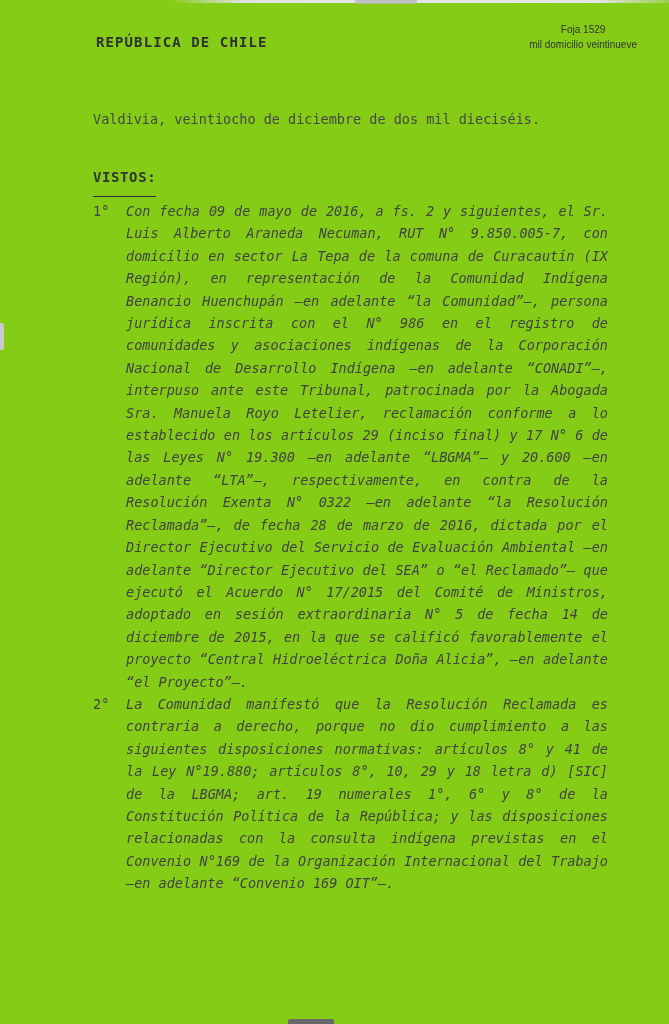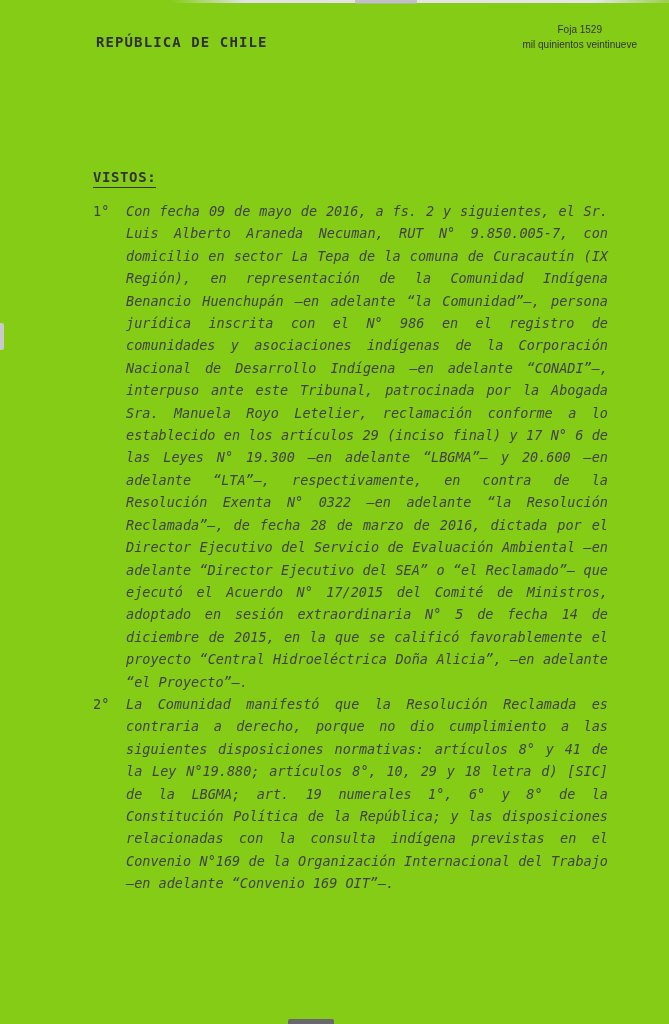--- a/index.html
+++ b/index.html
@@ -75,21 +75,21 @@
   }
   
   .vistos {
     position: absolute;
     left: 93px; top: 169px;
     font-size: 14px;
     font-weight: bold;
     letter-spacing: 0.6px;
     color: #333337;
     border-bottom: 1.6px solid #333337;
-    padding-bottom: 2px;
+    padding-bottom: 11px;
     display: inline-block;
   }
   
   .paras {
     position: absolute;
     left: 93px; top: 200px;
     width: 515px;
   }
   .para {
     display: flex;
@@ -116,23 +116,24 @@
   <div class="scan-top-smudge"></div>
   <div class="scan-left"></div>
   <div class="scan-bottom"></div>
 
   <div class="hdr-left">
     <div>REPÚBLICA DE CHILE</div>
   </div>
 
   <div class="hdr-right">
     <div>Foja 1529</div>
-    <div>mil quinientos veintinueve</div>
+    <div>mil domicilio veintinueve</div>
   </div>
 
+  <div class="date-line">Valdivia, veintiocho de diciembre de dos mil dieciséis.</div>
 
   <div class="vistos">VISTOS:</div>
 
   <div class="paras">
     <div class="para">
       <div class="para-num">1°</div>
       <div class="para-text">Con fecha 09 de mayo de 2016, a fs. 2 y siguientes, el Sr. Luis Alberto Araneda Necuman, RUT N° 9.850.005-7, con domicilio en sector La Tepa de la comuna de Curacautín (IX Región), en representación de la Comunidad Indígena Benancio Huenchupán –en adelante “la Comunidad”–, persona jurídica inscrita con el N° 986 en el registro de comunidades y asociaciones indígenas de la Corporación Nacional de Desarrollo Indígena –en adelante “CONADI”–, interpuso ante este Tribunal, patrocinada por la Abogada Sra. Manuela Royo Letelier, reclamación conforme a lo establecido en los artículos 29 (inciso final) y 17 N° 6 de las Leyes N° 19.300 –en adelante “LBGMA”– y 20.600 –en adelante “LTA”–, respectivamente, en contra de la Resolución Exenta N° 0322 –en adelante “la Resolución Reclamada”–, de fecha 28 de marzo de 2016, dictada por el Director Ejecutivo del Servicio de Evaluación Ambiental –en adelante “Director Ejecutivo del SEA” o “el Reclamado”– que ejecutó el Acuerdo N° 17/2015 del Comité de Ministros, adoptado en sesión extraordinaria N° 5 de fecha 14 de diciembre de 2015, en la que se calificó favorablemente el proyecto “Central Hidroeléctrica Doña Alicia”, –en adelante “el Proyecto”–.</div>
     </div>
     <div class="para">
       <div class="para-num">2°</div>

